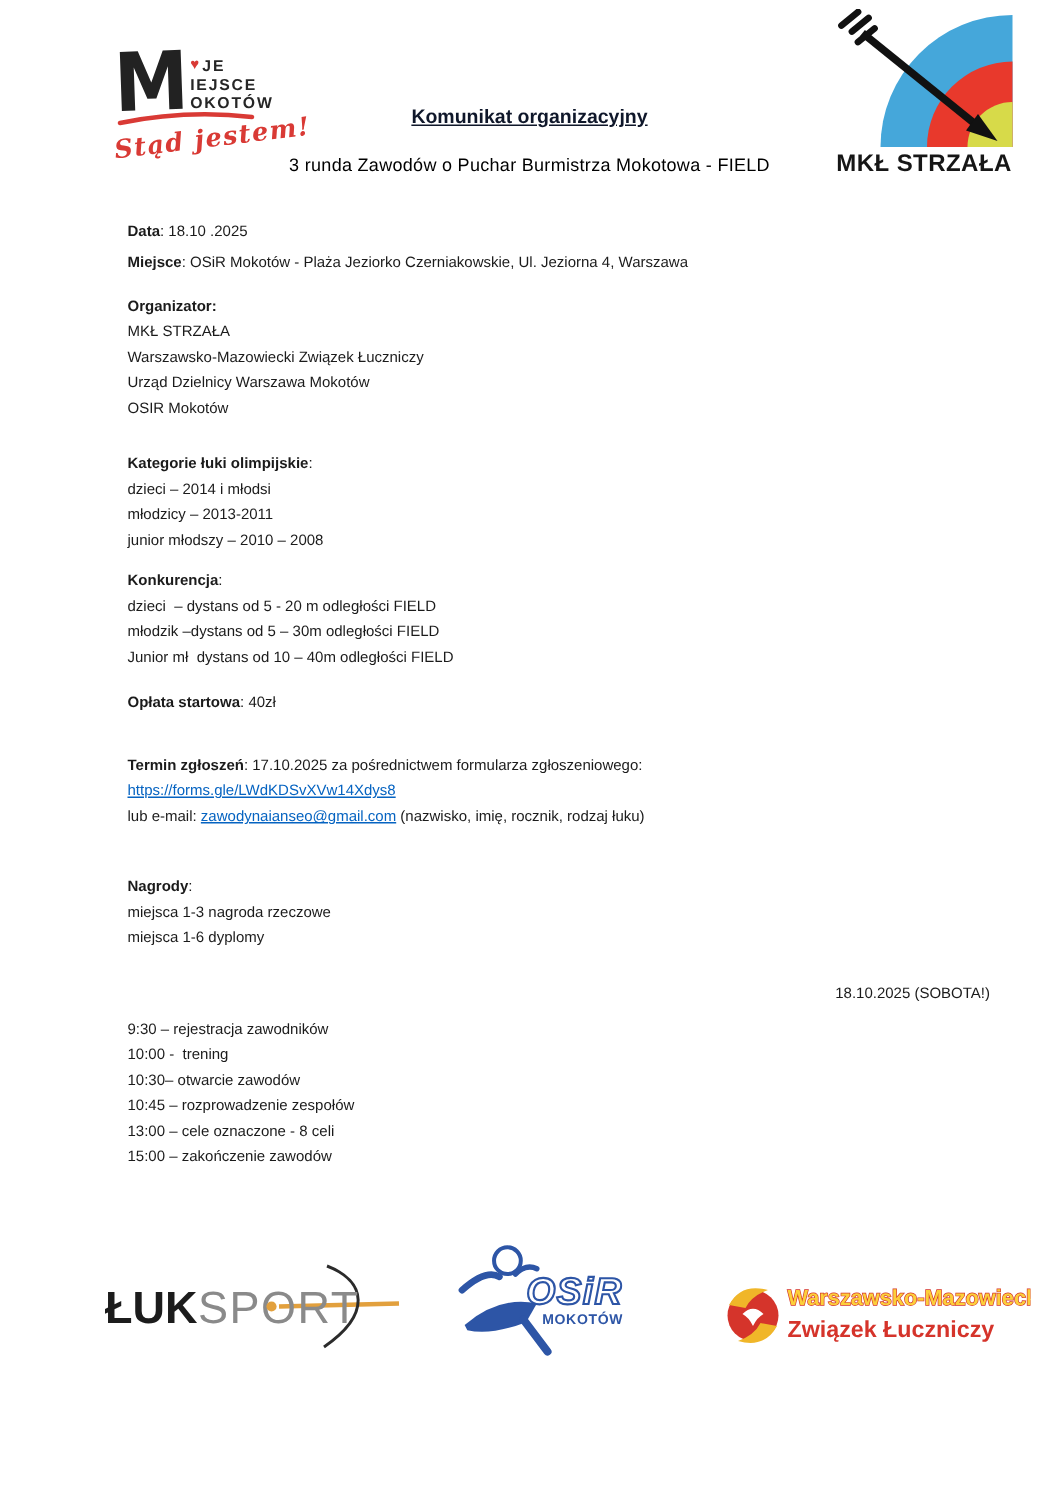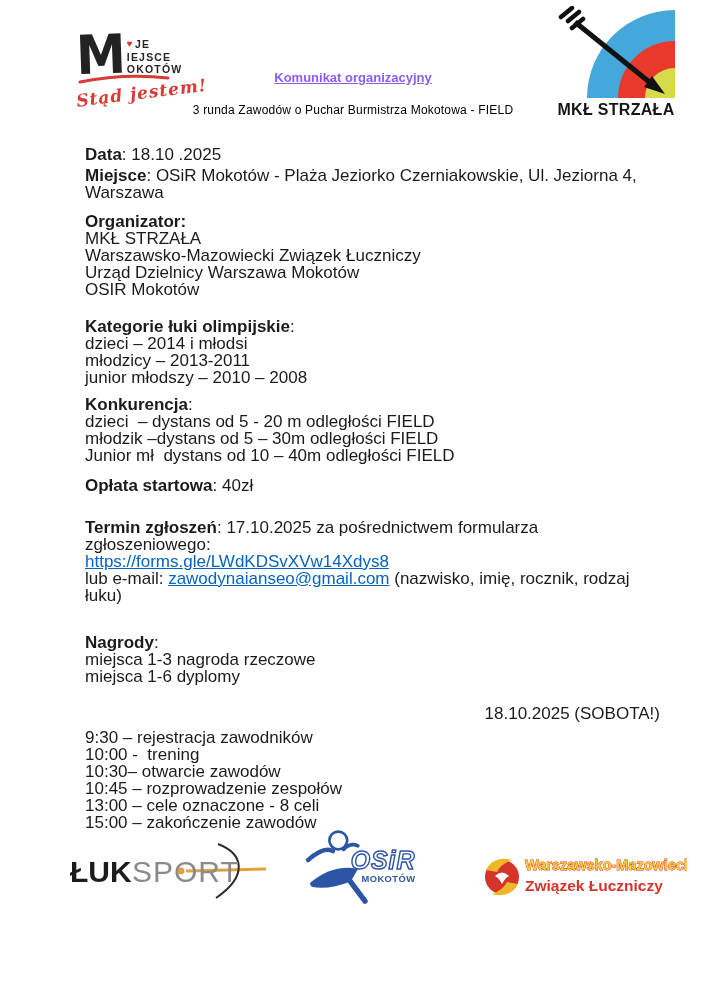--- a/index.html
+++ b/index.html
@@ -27,31 +27,31 @@
   .mmm-row1{display:flex;align-items:center;}
   .heart{color:#d93a35;font-size:10px;line-height:10px;margin-right:1px;}
   .mmm-swoosh{display:block;margin-top:-5px;margin-left:2px;}
   .mmm-tagline{
     font-family:"DejaVu Serif",serif;font-style:italic;font-weight:bold;
     color:#d93a35;font-size:17px;letter-spacing:1px;
     transform:rotate(-7deg);margin-top:-1px;white-space:nowrap;
   }
 
   .doc-title{position:absolute;top:70px;left:0;width:100%;text-align:center;
-    font-size:13px;font-weight:bold;text-decoration:underline;color:#8b5cf6;}
+    font-size:13px;font-weight:bold;text-decoration:underline;color:#0f172a;}
   .doc-subtitle{position:absolute;top:103px;left:0;width:100%;text-align:center;
     font-size:12px;color:#000000;letter-spacing:0.2px;}
 
   .logo-strzala{position:absolute;top:6px;right:12px;width:156px;text-align:center;}
   .strzala-target{display:block;margin:0 auto;}
   .strzala-caption{font-weight:bold;font-size:16px;letter-spacing:0.3px;color:#161616;margin-top:3px;}
 
   
   .doc-body{position:absolute;left:85px;top:146px;width:575px;
-    font-size:17px;line-height:17px;}
+    font-size:10px;line-height:17px;}
   .block{margin:0;}
   .line{margin:0;}
   .b{font-weight:bold;}
   a.lnk{color:#0563C1;text-decoration:underline;cursor:pointer;}
 
   
   .footer-luksport{position:absolute;left:68px;top:840px;}
   .footer-osir{position:absolute;left:299px;top:828px;}
   .footer-wmzl{position:absolute;left:481px;top:849px;}
 </style>

